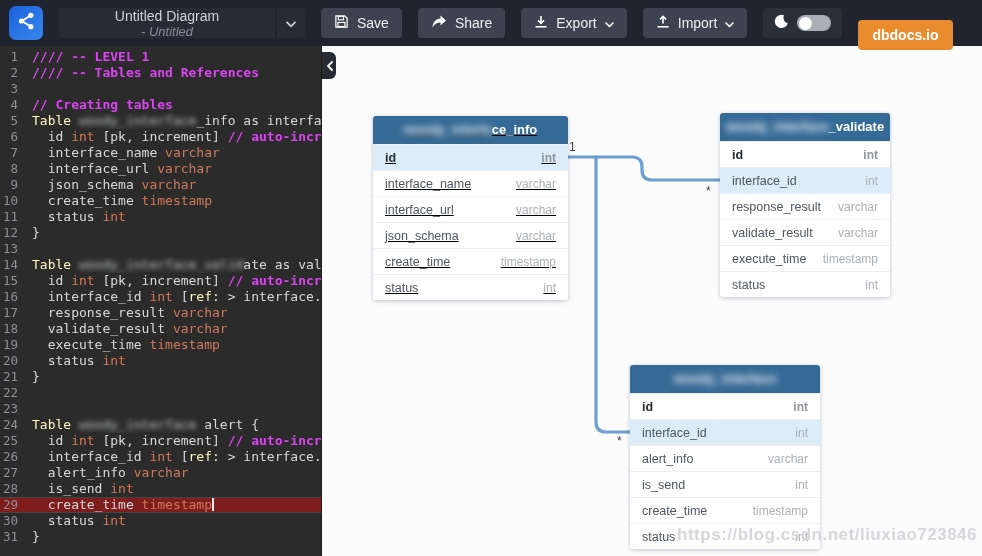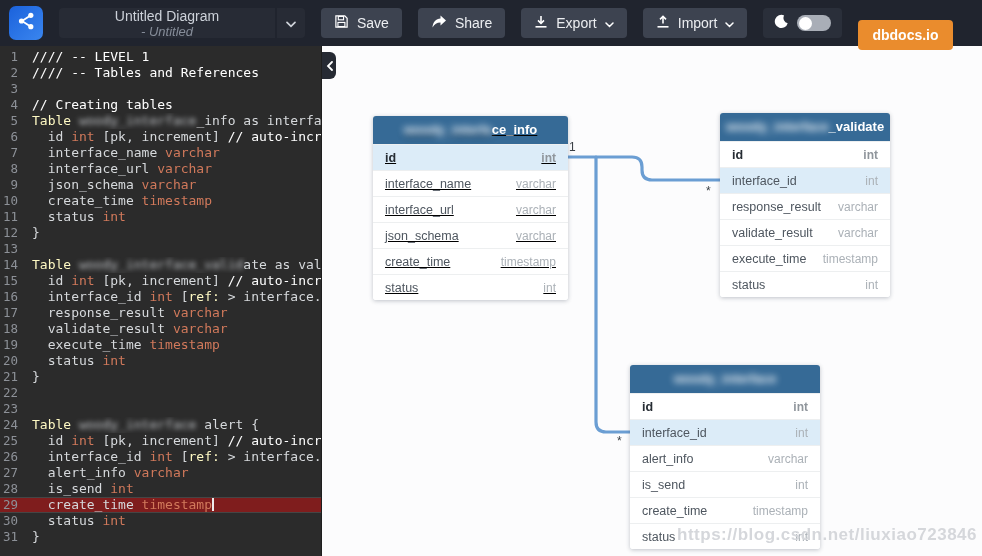--- a/index.html
+++ b/index.html
@@ -31,21 +31,21 @@
                 font-family:"Liberation Sans",sans-serif;margin-top:24px; }
 
   
   .editor { position:absolute; top:46px; left:0; width:322px; bottom:0; background:#2b2b2b;
             border-right:1px solid #1e1e1e; overflow:hidden; padding-top:3px;
             font-family:"DejaVu Sans Mono", monospace; font-size:13px; z-index:10; }
   .line { display:flex; height:16px; line-height:16px; white-space:pre; }
   .line.active { background:#7f1d1d; box-shadow:inset 0 1px 0 #454545, inset 0 -1px 0 #454545; }
   .lineno { width:32px; min-width:32px; text-align:right; padding-right:14px; color:#8d9198; font-size:12.5px; }
   .code { white-space:pre; overflow:hidden; }
-  .seg-cm { color:#ffffff; }
+  .seg-cm { color:#d946ef;font-weight:bold; }
   .seg-kw { color:#fef9c3; }
   .seg-ty { color:#d1795b; }
   .seg-pl { color:#d6d9dc; }
   .seg-bl { color:#c6c9cd; filter:blur(2.6px); }
   .cursor { display:inline-block; width:2px; height:13px; background:#ececec; vertical-align:-2px; }
 
   
   .canvas { position:absolute; left:322px; top:46px; right:0; bottom:0; background:#fcfcfd; }
   .collapse-tab { position:absolute; left:0; top:6px; width:14px; height:27px; background:#262a33;
                   border-radius:0 6px 6px 0; display:flex; align-items:center; justify-content:center;

